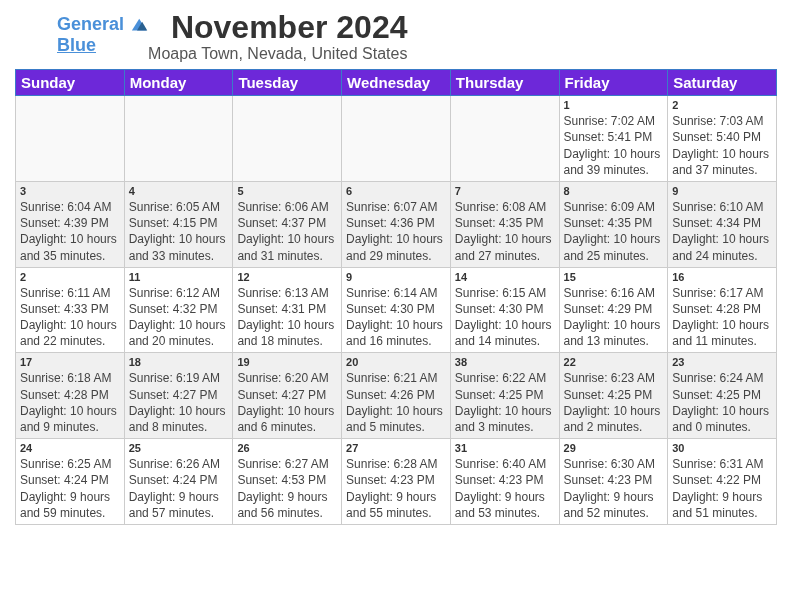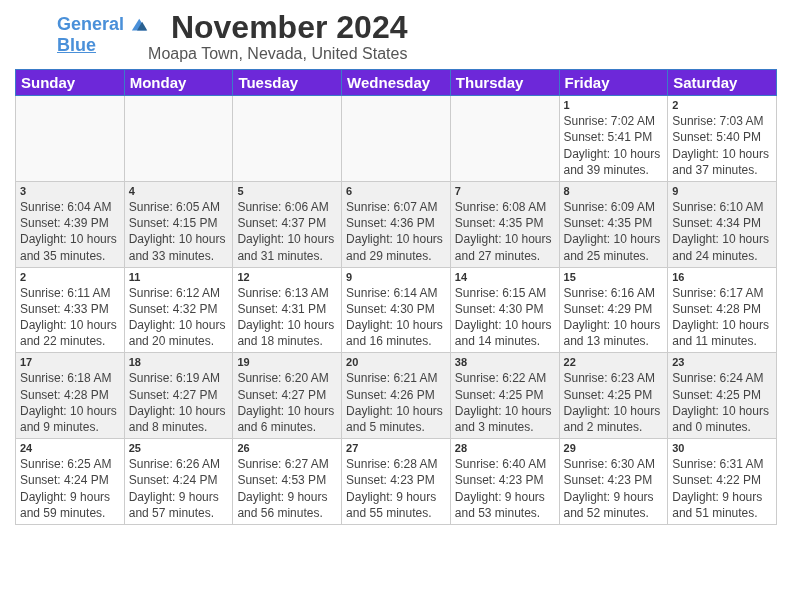--- a/index.html
+++ b/index.html
@@ -332,21 +332,21 @@
 and 56 minutes.</div>
           </td>
           <td>
             <span class="day-num">27</span>
             <div class="day-info">Sunrise: 6:28 AM
 Sunset: 4:23 PM
 Daylight: 9 hours
 and 55 minutes.</div>
           </td>
           <td>
-            <span class="day-num">28</span>
+            <span class="day-num">31</span>
             <div class="day-info">Sunrise: 6:40 AM
 Sunset: 4:23 PM
 Daylight: 9 hours
 and 53 minutes.</div>
           </td>
           <td>
             <span class="day-num">29</span>
             <div class="day-info">Sunrise: 6:30 AM
 Sunset: 4:23 PM
 Daylight: 9 hours

